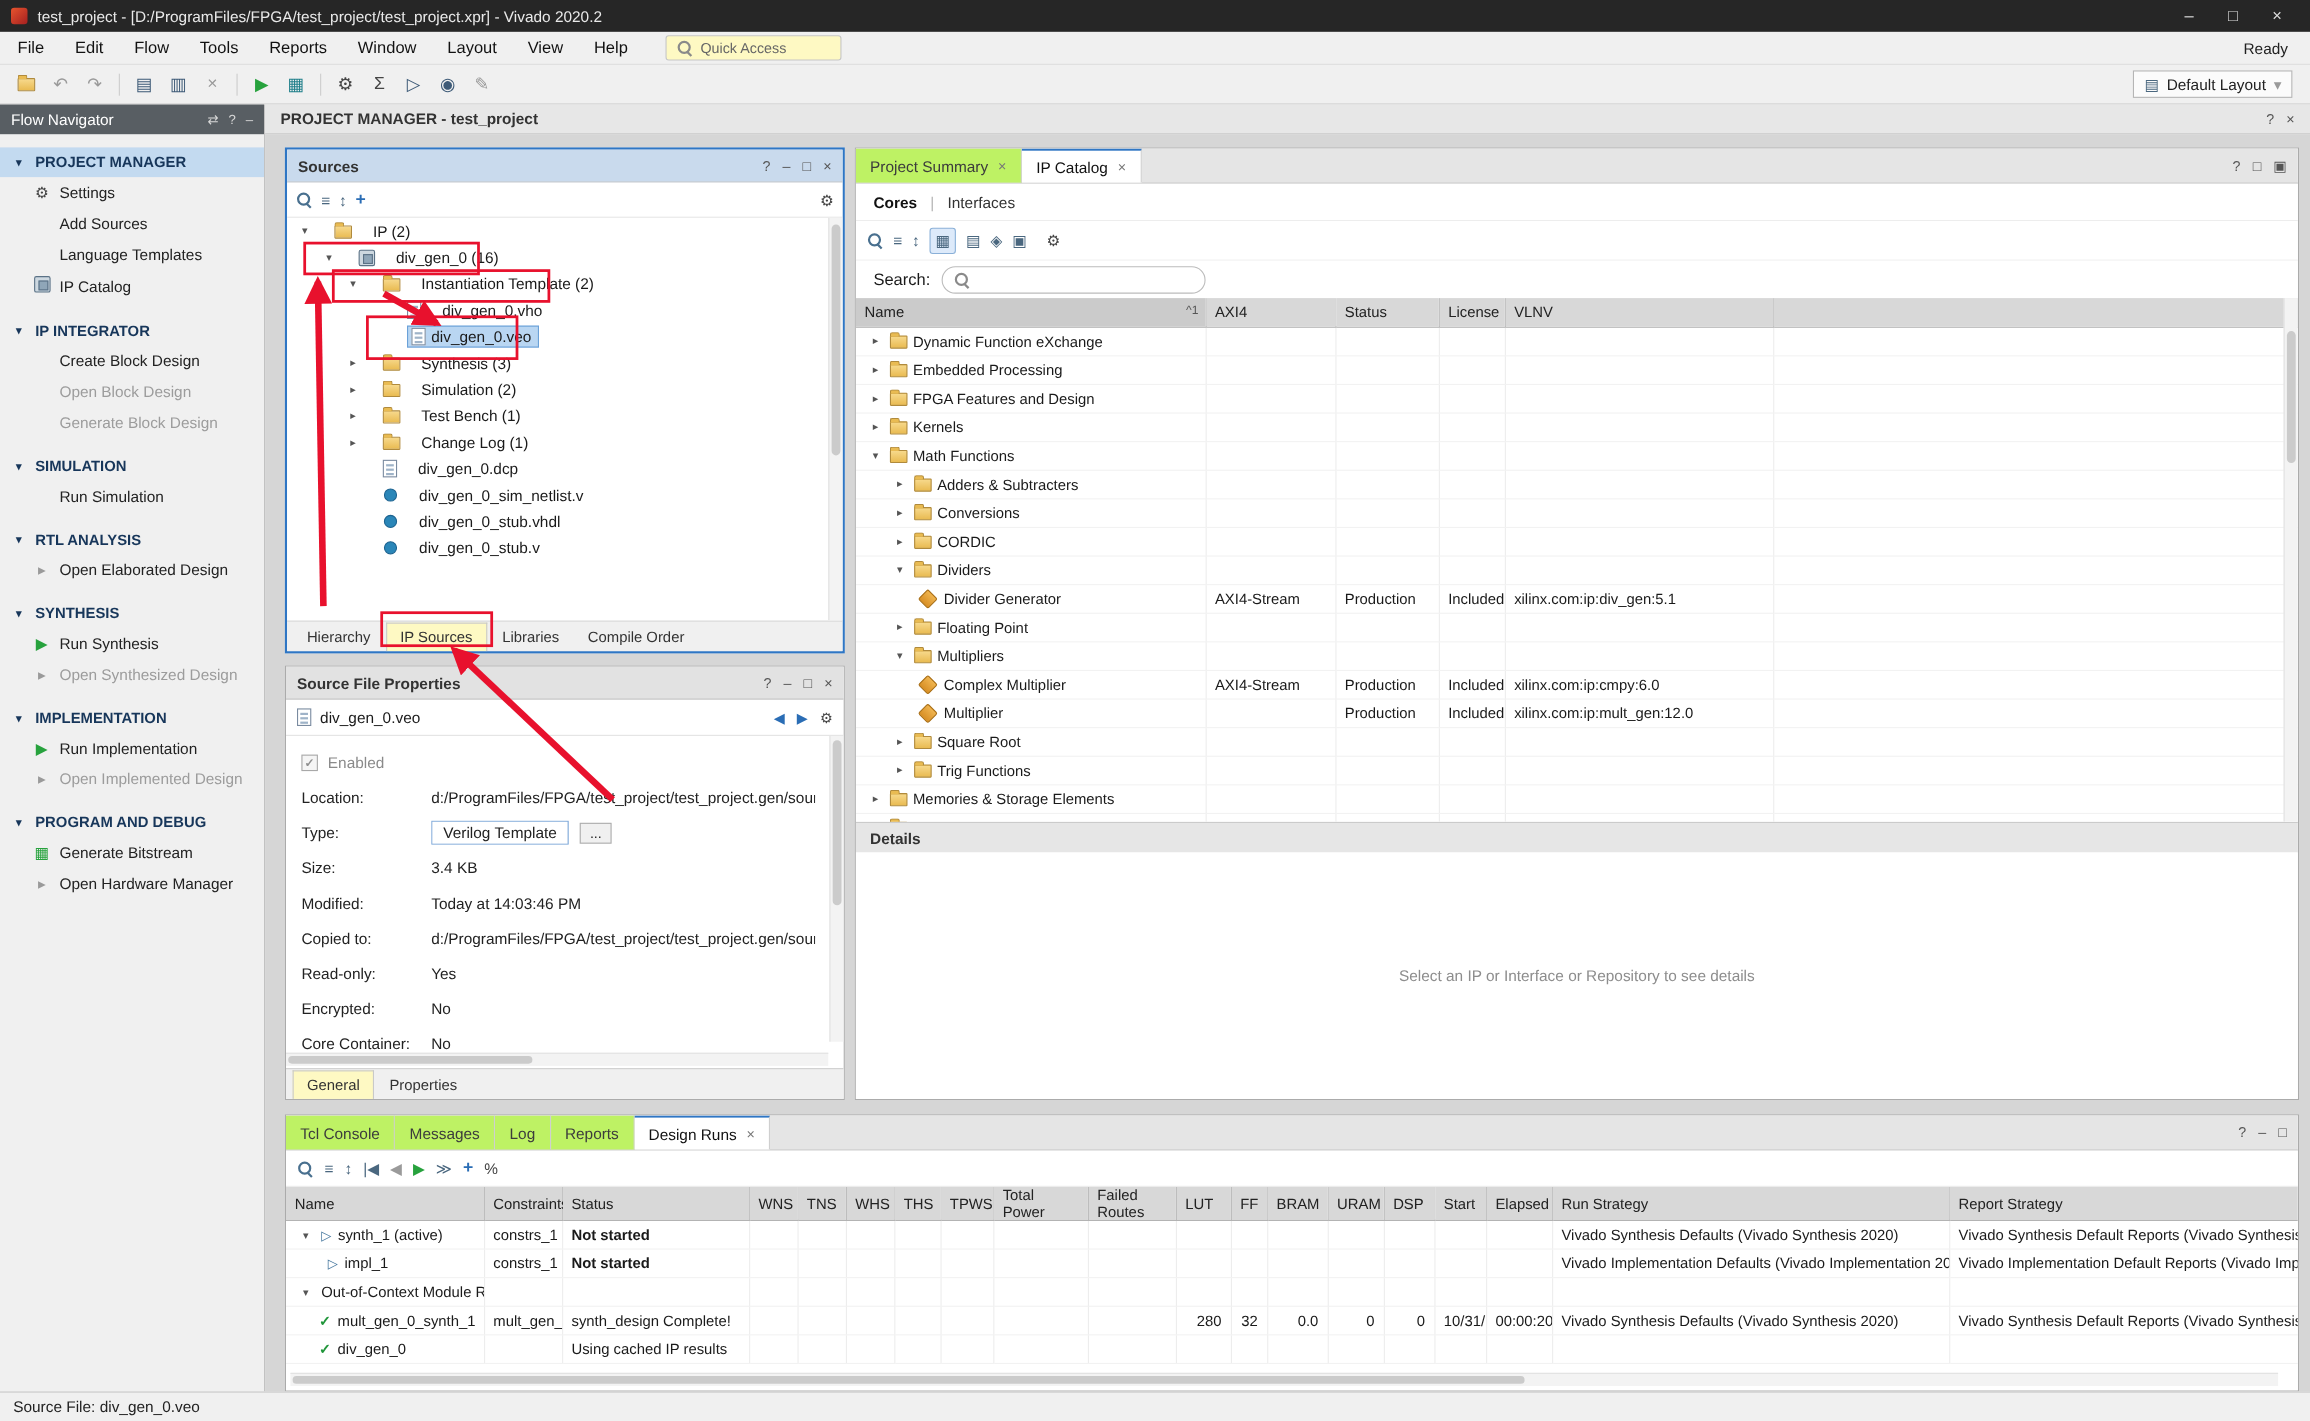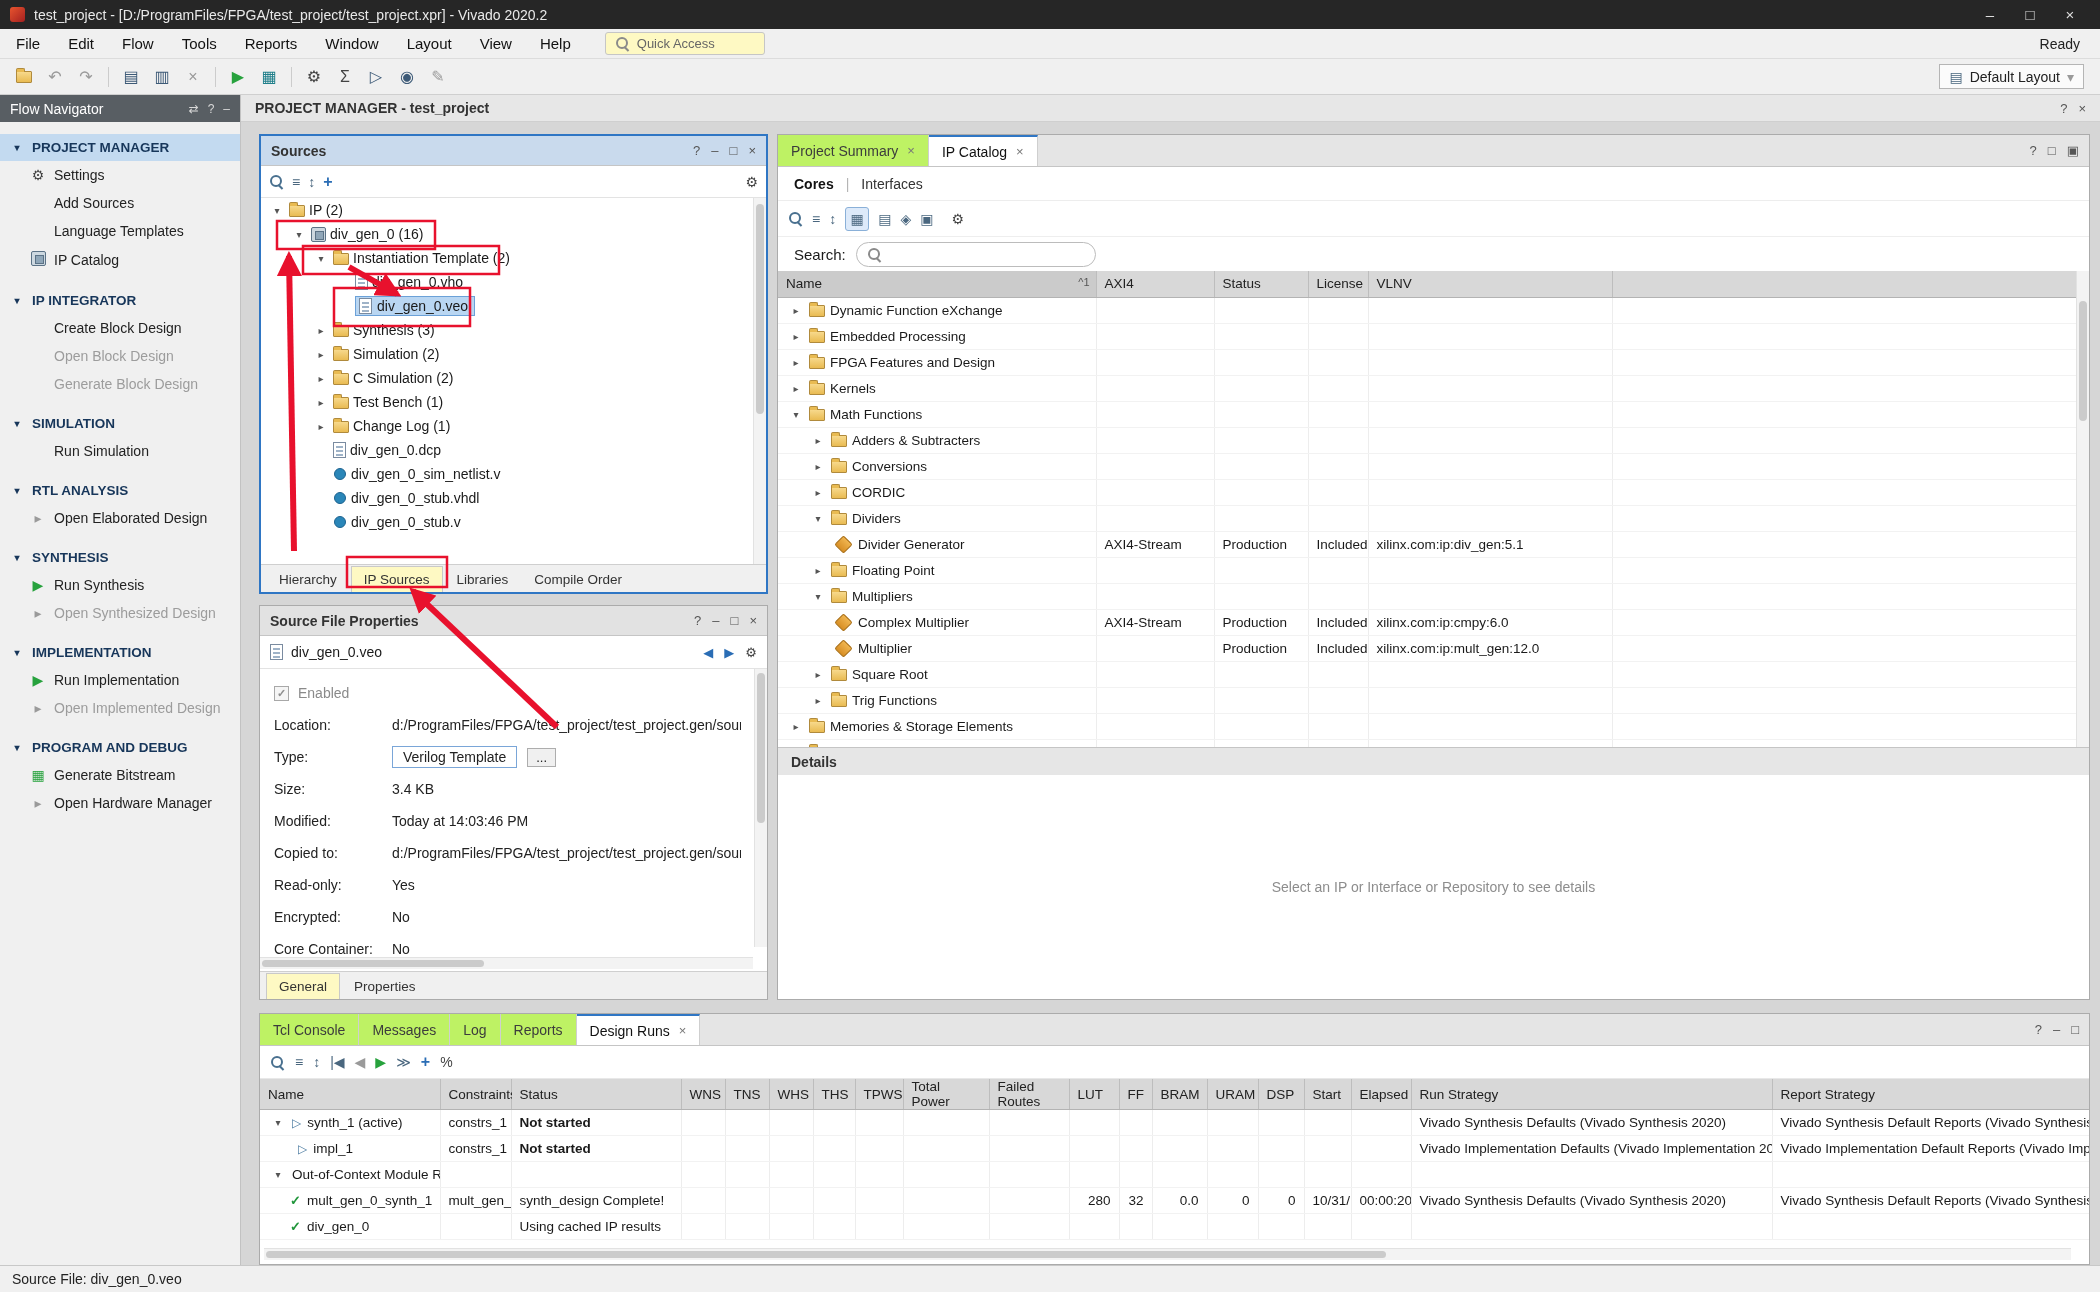--- a/index.html
+++ b/index.html
@@ -72,21 +72,21 @@
 .panel{position:absolute;background:#fff;border:1px solid #ababab;display:flex;flex-direction:column;overflow:hidden}
 .panel-header{height:30px;flex:0 0 30px;display:flex;align-items:center;padding:0 10px;background:#e2e2e2;border-bottom:1px solid #c5c5c5;font-weight:bold;font-size:14px;color:#333}
 .panel-header-icons{margin-left:auto;display:flex;align-items:center}
 .inner-toolbar{height:32px;flex:0 0 32px;display:flex;align-items:center;padding:0 8px;gap:8px;background:#fff;border-bottom:1px solid #e3e3e3}
 .inner-toolbar .sp{flex:1}
 
 
 .sources-panel{left:259px;top:134px;width:509px;height:460px;border:2px solid #2f76c4}
 .sources-panel .panel-header{background:#c9daed}
 .tree{flex:1;position:relative;background:#fff;overflow:hidden}
-.trow{display: flex;align-items:center;height:24px;gap:4px;font-size:14px;color:#1a1a1a}
+.trow{display: flex;align-items:center;height:24px;gap:19px;font-size:14px;color:#1a1a1a}
 .trow .lbl{white-space:nowrap}
 .d0{padding-left:8px}.d1{padding-left:30px}.d2{padding-left:52px}.d3{padding-left:74px}
 .ex{width:16px;font-size:10px;color:#555;text-align:center;display:inline-block;flex:0 0 16px}
 .ex.o::before{content:"▾"}
 .ex.c::before{content:"▸"}
 .selwrap{display:flex;align-items:center;gap:5px;background:#b9d6f2;border:1px solid #6ba1d8;padding:1px 6px 1px 3px}
 .stabs{height:28px;flex:0 0 28px;display:flex;align-items:flex-end;background:#f0f0f0;border-top:1px solid #cfcfcf;padding-left:6px;gap:2px}
 .stab{height:26px;display:flex;align-items:center;padding:0 12px;font-size:13.5px;color:#333}
 .stab.active{background:#fef9c3;border:1px solid #c9c9c9;border-bottom:none;font-weight:normal}
 
@@ -372,25 +372,20 @@
         </div>
       <div class="trow d2">
           <span class="ex c"></span>
           <span class="folder"></span>
           <span class="lbl">Synthesis (3)</span>
         </div>
       <div class="trow d2">
           <span class="ex c"></span>
           <span class="folder"></span>
           <span class="lbl">Simulation (2)</span>
-        </div>
-      <div class="trow d2">
-          <span class="ex c"></span>
-          <span class="folder"></span>
-          <span class="lbl">C Simulation (2)</span>
         </div>
       <div class="trow d2">
           <span class="ex c"></span>
           <span class="folder"></span>
           <span class="lbl">Test Bench (1)</span>
         </div>
       <div class="trow d2">
           <span class="ex c"></span>
           <span class="folder"></span>
           <span class="lbl">Change Log (1)</span>

